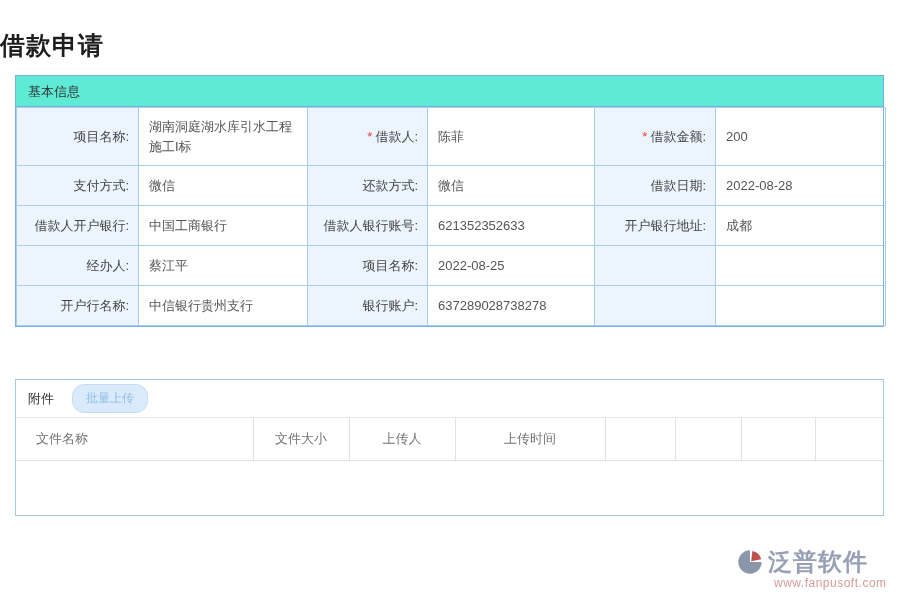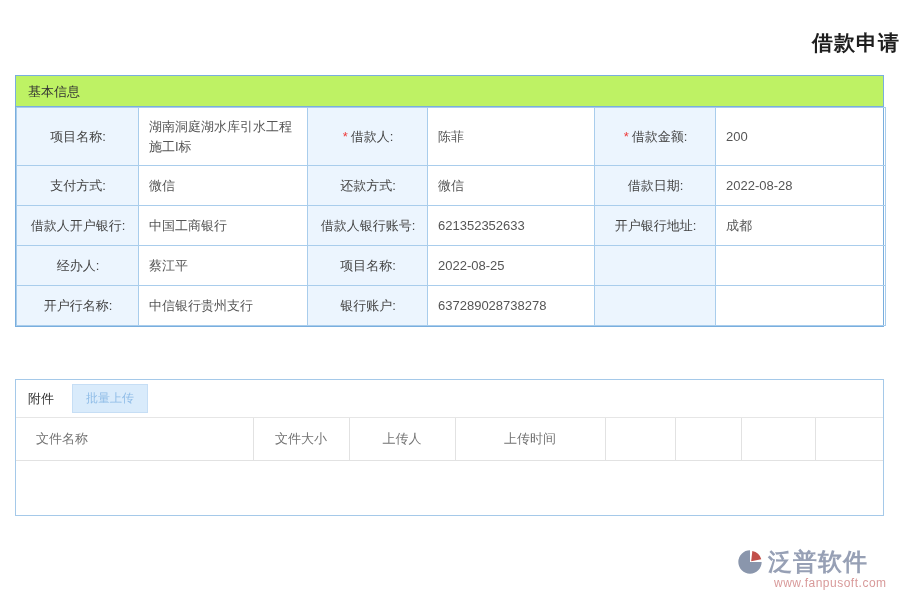--- a/index.html
+++ b/index.html
@@ -1,42 +1,42 @@
 <!DOCTYPE html>
 <html><head>
 <meta charset="utf-8">
 <style>
   * { margin:0; padding:0; box-sizing:border-box; }
   html,body { width:900px; height:600px; background:#ffffff;
     font-family:"Liberation Sans","DejaVu Sans",sans-serif; overflow:hidden; }
   body { position:relative; }
 
-  .page-title { text-align:right; font-size:21px; font-weight:bold;
+  .page-title { text-align:left; font-size:25px; font-weight:bold;
     color:#1e1e1e; padding-top:29px; letter-spacing:1px; }
 
   .panel { position:absolute; left:15px; width:869px; background:#fff; }
 
   
   .basic-panel { top:75px; border:1px solid #79aede; }
-  .section-head { background:#bef264; border-bottom:1px solid #79aede;
+  .section-head { background:#5eead4; border-bottom:1px solid #79aede;
     height:31px; line-height:31px; padding-left:12px; font-size:13px; color:#333; }
   table.form { width:100%; border-collapse:collapse; table-layout:fixed; }
   table.form td { border:1px solid #a9cdec; font-size:13px; color:#555;
     padding:4px 10px; vertical-align:middle; line-height:1.5; }
-  table.form td.lbl { background:#ecf5fe; text-align:center; color:#444; padding-right:9px; }
+  table.form td.lbl { background:#ecf5fe; text-align:right; color:#444; padding-right:9px; }
   .req { color:#ee3b3b; margin-right:3px; }
   tr.r1 { height:58px; } tr.r2 { height:38px; }
   tr.r3, tr.r4, tr.r5, tr.r6 { height:40px; }
 
   
   .attach-panel { top:379px; height:137px; border:1px solid #a5c9e9; }
   .attach-head { height:38px; display:flex; align-items:center; gap:18px;
     padding-left:12px; border-bottom:1px solid #e6e6e6; font-size:13px; color:#333; }
   .btn-batch { background:#d9ebfb; color:#8fbce7; border:1px solid #c6def5;
-    border-radius:0; font-size:12px; padding:5px 13px; cursor:pointer;
+    border-radius:12px; font-size:12px; padding:5px 13px; cursor:pointer;
     font-family:inherit; }
   table.attach { width:100%; border-collapse:collapse; table-layout:fixed; }
   table.attach td { height:42px; border-right:1px solid #e2e2e2;
     border-bottom:1px solid #e2e2e2; font-size:13px; color:#737373; text-align:center; }
   table.attach td:last-child { border-right:none; }
   table.attach td.first { text-align:left; padding-left:20px; }
 
   
   .footer-logo { position:absolute; right:14px; bottom:10px; width:150px; }
   .brand-row { display:flex; align-items:center; gap:4px; justify-content:flex-start; }

